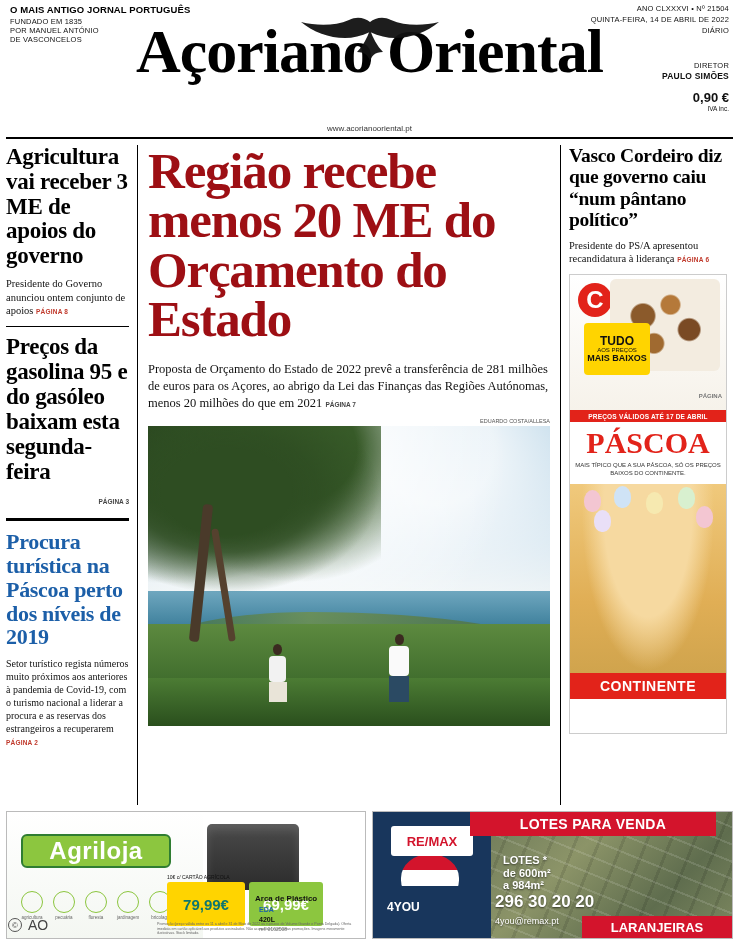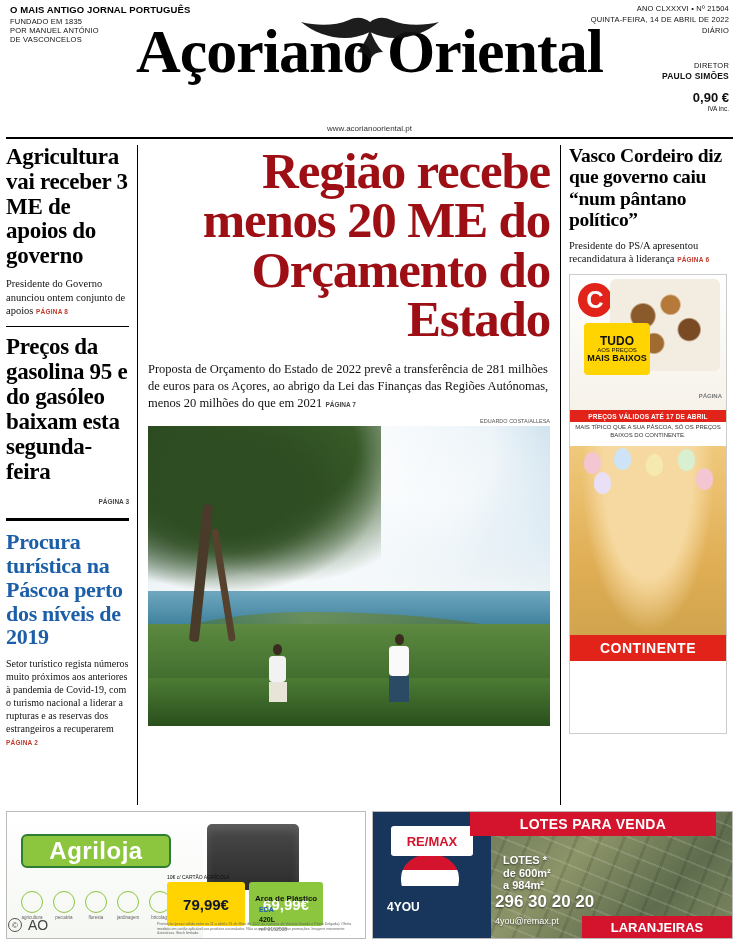--- a/index.html
+++ b/index.html
@@ -79,21 +79,21 @@
   }
   .body-sm { font-family:"Liberation Serif", serif; font-size: 10px; line-height: 1.3; color:#111; margin-top: 8px;}
 
   
   .main-head {
     font-family: "Liberation Serif", serif;
     font-weight: bold;
     color: #9d0f14;
     font-size: 51px;
     line-height: 0.97;
-    text-align: right;
+    text-align: left;
     letter-spacing: -1.2px;
     margin-top: 2px;
   }
   .main-deck {
     font-family: "Liberation Serif", serif;
     font-size: 12.5px;
     line-height: 1.35;
     color: #111;
     margin-top: 16px;
   }
@@ -174,21 +174,21 @@
   .agri-band { position:absolute; left:0; top:0; bottom:0; width: 196px; background: linear-gradient(#ffffff,#f4f7f2); }
   .agri-logo { position:absolute; left:14px; top:22px; width: 150px; height: 34px; background:#8cc63f; border-radius: 6px;
      display:flex; align-items:center; justify-content:center; color:#fff; font-family:"Liberation Sans",sans-serif; font-weight:bold; font-size:24px;
      letter-spacing:.5px; border:2px solid #2f7d32;}
   .agri-icons { position:absolute; left:14px; bottom:18px; display:flex; gap:10px; }
   .agri-icons i { width: 22px; height: 22px; border-radius:50%; border:1px solid #8cc63f; display:block; }
   .agri-icon-label { font-family:"Liberation Sans",sans-serif; font-size:4.5px; color:#666; text-align:center; display:block; margin-top:2px;}
   .agri-box { position:absolute; left: 200px; top: 12px; width: 92px; height: 66px; background: linear-gradient(#4a4a4a,#2b2b2b);
      border-radius: 5px; box-shadow: inset 0 6px 10px rgba(255,255,255,.12);}
   .agri-price { position:absolute; left: 160px; bottom: 12px; width: 78px; height: 44px; background:#ffd400; border-radius:3px;
-     display:flex; align-items:center; justify-content:center; font-family:"Liberation Sans",sans-serif; font-weight:bold; font-size:15px; color:#0f172a;}
+     display:flex; align-items:center; justify-content:center; font-family:"Liberation Sans",sans-serif; font-weight:bold; font-size:15px; color:#0f766e;}
   .agri-price2 { position:absolute; left: 242px; bottom: 12px; width: 74px; height: 44px; background:#8cc63f; border-radius:3px;
      color:#fff; font-family:"Liberation Sans",sans-serif; font-weight:bold; font-size:15px; display:flex; align-items:center; justify-content:center;}
   .agri-cap { position:absolute; left: 248px; top: 82px; font-family:"Liberation Sans",sans-serif; font-size:8px; color:#111; font-weight:bold;}
   .agri-fine { position:absolute; left: 150px; bottom: 2px; width: 205px; font-family:"Liberation Sans",sans-serif; font-size:3.6px; color:#666; line-height:1.3;}
   .agri-eda { position:absolute; left: 252px; top: 94px; font-family:"Liberation Sans",sans-serif; font-size:7px; color:#1c5fa8; font-weight:bold;}
   .agri-vol { position:absolute; left: 252px; top: 104px; font-family:"Liberation Sans",sans-serif; font-size:7px; color:#111; font-weight:bold;}
   .agri-ref { position:absolute; left: 252px; top: 114px; font-family:"Liberation Sans",sans-serif; font-size:5px; color:#777;}
 
   .rx-left { position:absolute; left:0; top:0; bottom:0; width: 118px; background:#18365c; }
   .rx-logo { position:absolute; left: 18px; top: 14px; width: 82px; height: 30px; background:#fff; border-radius:3px;
@@ -269,21 +269,21 @@
         <div style="text-align:right; margin-top:6px;">
           <span class="pagref-blk">PÁGINA 3</span>
         </div>
       </div>
 
       <div class="sep-thick"></div>
 
       <div>
         <div class="head-blue">Procura turística na Páscoa perto dos níveis de 2019</div>
         <div class="body-sm">
-          <span>Setor turístico regista números muito próximos aos anteriores à pandemia de Covid-19, com o turismo nacional a liderar a rupturas e as reservas dos estrangeiros a recuperarem</span>
+          <span>Setor turístico regista números muito próximos aos anteriores à pandemia de Covid-19, com o turismo nacional a liderar a procura e as reservas dos estrangeiros a recuperarem</span>
           <span class="pagref">PÁGINA 2</span>
         </div>
       </div>
     </div>
 
     <div class="col-center">
       <div class="main-head">Região recebe menos 20 ME do Orçamento do Estado</div>
       <div class="main-deck">
         <span>Proposta de Orçamento do Estado de 2022 prevê a transferência de 281 milhões de euros para os Açores, ao abrigo da Lei das Finanças das Regiões Autónomas, menos 20 milhões do que em 2021</span>
         <span class="pagref-blk">PÁGINA 7</span>
@@ -325,20 +325,21 @@
           <div class="adr-c">C</div>
           <div class="adr-nuts"></div>
           <div class="adr-badge">
             <b>TUDO</b>
             <s>AOS PREÇOS</s>
             <b style="font-size:9px">MAIS BAIXOS</b>
           </div>
         </div>
         <div class="adr-pageref">PÁGINA</div>
         <div class="adr-strip">PREÇOS VÁLIDOS ATÉ 17 DE ABRIL</div>
+        <div class="adr-pascoa">PÁSCOA</div>
         <div class="adr-sub">MAIS TÍPICO QUE A SUA PÁSCOA, SÓ OS PREÇOS BAIXOS DO CONTINENTE.</div>
         <div class="adr-cake">
           <span class="egg" style="left:14px; top:6px; background:#f3c6d2;"></span>
           <span class="egg" style="left:44px; top:2px; background:#cfe3f6;"></span>
           <span class="egg" style="left:76px; top:8px; background:#f6e9b0;"></span>
           <span class="egg" style="left:108px; top:3px; background:#d8f0cf;"></span>
           <span class="egg" style="left:126px; top:22px; background:#f3c6d2;"></span>
           <span class="egg" style="left:24px; top:26px; background:#e9dff7;"></span>
           <div class="adr-foot">CONTINENTE</div>
         </div>

